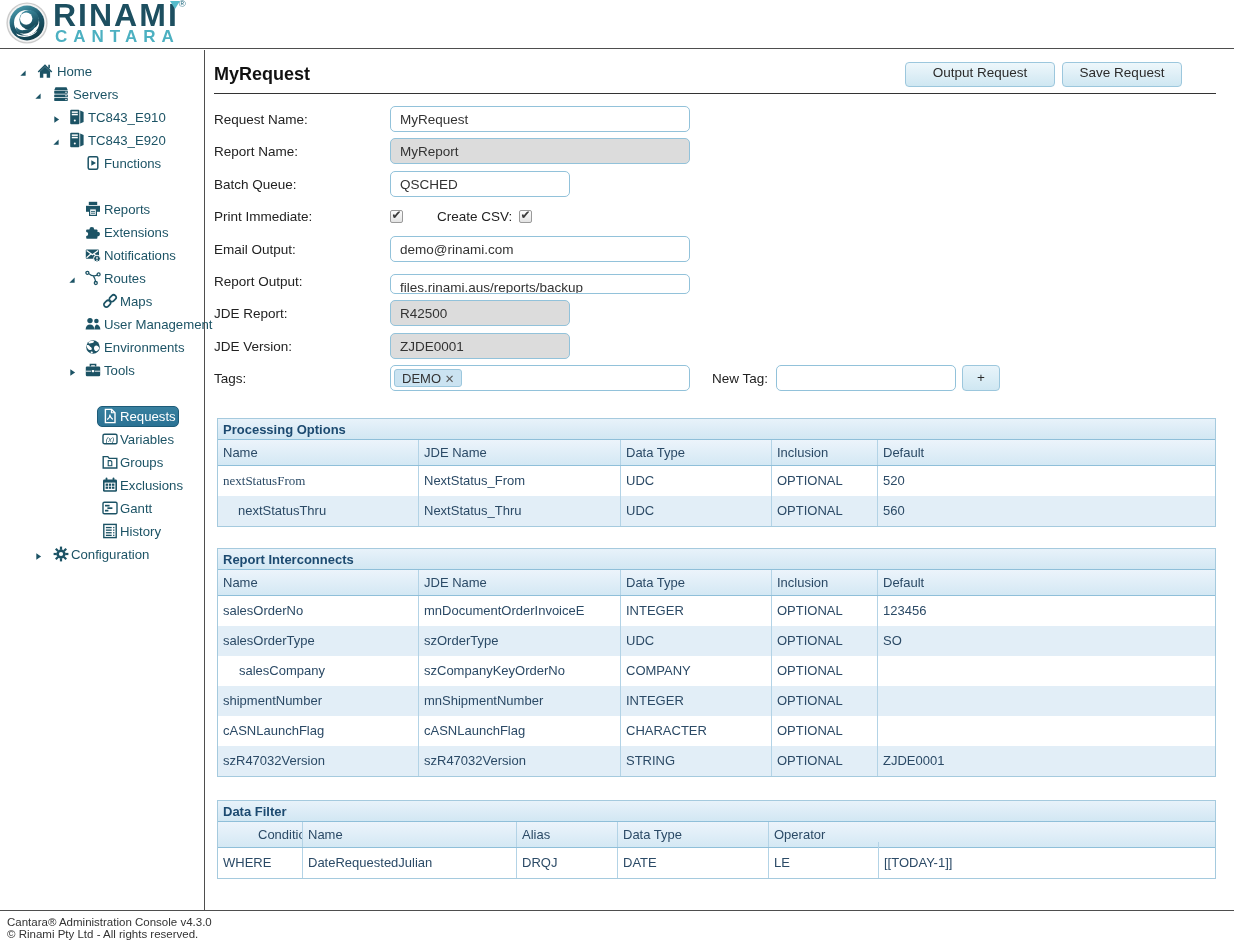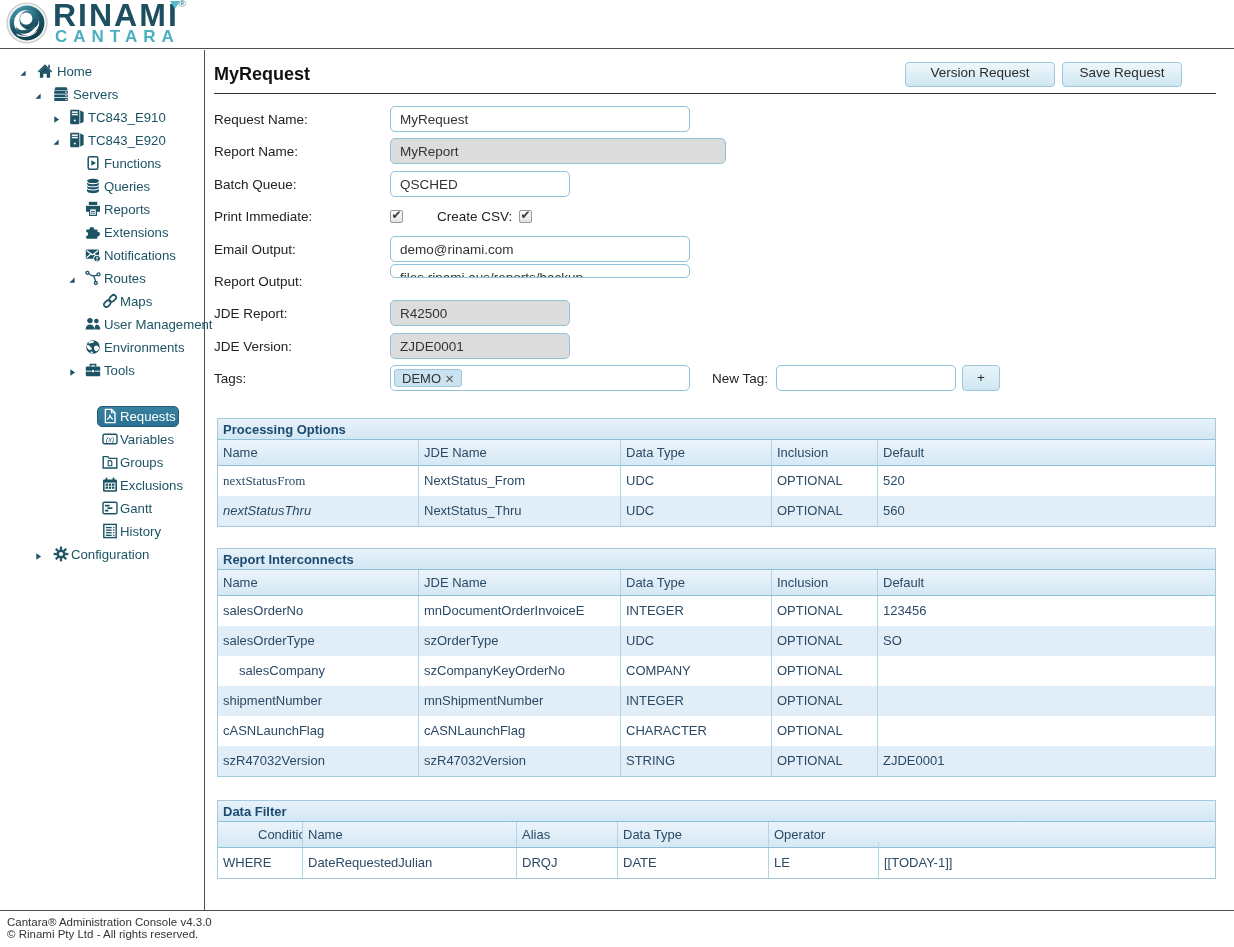--- a/index.html
+++ b/index.html
@@ -139,31 +139,20 @@
     </div>
 <div class="trow" style="top:102px">
       <span class="iw" style="left:69px">
         <svg class="tico" width="16" height="16" viewBox="0 0 16 16">
           <rect fill="none" stroke="#1c5365" stroke-width="1.5" x="3.2" y="1.8" width="9.6" height="12.4" rx="1.5"></rect>
           <path fill="#1c5365" d="M6.3 5.2 11 8 6.3 10.8z"></path>
         </svg>
       </span>
       <span class="tlab" style="left:88px">Functions</span>
     </div>
-<div class="trow" style="top:125px">
-      <span class="iw" style="left:69px">
-        <svg class="tico" width="16" height="16" viewBox="0 0 16 16">
-          <path fill="#1c5365" d="M2 3.2 c0-1.5 2.7-2.4 6-2.4 s6 0.9 6 2.4 v9.6 c0 1.5-2.7 2.4-6 2.4 s-6-0.9-6-2.4z"></path>
-          <path fill="none" stroke="#fff" stroke-width="1.1" d="M2 3.2 c0 1.5 2.7 2.4 6 2.4 s6-0.9 6-2.4"></path>
-          <path fill="none" stroke="#fff" stroke-width="1.1" d="M2 6.4 c0 1.5 2.7 2.4 6 2.4 s6-0.9 6-2.4"></path>
-          <path fill="none" stroke="#fff" stroke-width="1.1" d="M2 9.6 c0 1.5 2.7 2.4 6 2.4 s6-0.9 6-2.4"></path>
-        </svg>
-      </span>
-      <span class="tlab" style="left:88px">Queries</span>
-    </div>
 <div class="trow" style="top:148px">
       <span class="iw" style="left:69px">
         <svg class="tico" width="16" height="16" viewBox="0 0 16 16">
           <rect fill="#1c5365" x="3.8" y="0.8" width="8.4" height="3.2"></rect>
           <path fill="#1c5365" d="M1 4.8 h14 v6 h-14z"></path>
           <rect fill="#fff" x="4.6" y="7.8" width="6.8" height="6.6" stroke="#1c5365" stroke-width="1.2"></rect>
           <path stroke="#1c5365" stroke-width="0.9" fill="none" d="M6 10.4 h4 M6 12.2 h4"></path>
         </svg>
       </span>
       <span class="tlab" style="left:88px">Reports</span>
@@ -352,43 +341,43 @@
           <rect x="6.9" y="0.6" width="2.2" height="3.2" fill="#1c5365" transform="rotate(315 8 8)"></rect>
           <circle cx="8" cy="8" r="4.6" fill="#1c5365"></circle>
           <circle cx="8" cy="8" r="2.1" fill="#fff"></circle>
         </svg>
       </span>
       <span class="tlab" style="left:55px">Configuration</span>
     </div>
 </div>
 <div class="mtitle">MyRequest</div>
 <div class="titlehr"></div>
-<div class="btn" style="left:905px;top:62px;width:150px;height:25px;line-height:20px">Version Request</div>
+<div class="btn" style="left:905px;top:62px;width:150px;height:25px;line-height:20px">Output Request</div>
 <div class="btn" style="left:1062px;top:62px;width:120px;height:25px;line-height:20px">Save Request</div>
 <div class="flabel" style="top:119px">Request Name:</div>
 <div class="flabel" style="top:151.4px">Report Name:</div>
 <div class="flabel" style="top:183.8px">Batch Queue:</div>
 <div class="flabel" style="top:216.2px">Print Immediate:</div>
 <div class="flabel" style="top:248.6px">Email Output:</div>
 <div class="flabel" style="top:281px">Report Output:</div>
 <div class="flabel" style="top:313.4px">JDE Report:</div>
 <div class="flabel" style="top:345.8px">JDE Version:</div>
 <div class="flabel" style="top:377.6px">Tags:</div>
 <div class="field" style="left:390px;top:106px;width:300px;height:26px;line-height:26px">MyRequest</div>
-<div class="field ro" style="left:390px;top:138.4px;width:336px;height:26px;line-height:26px">MyReport</div>
+<div class="field ro" style="left:390px;top:138.4px;width:300px;height:26px;line-height:26px">MyReport</div>
 <div class="field" style="left:390px;top:170.8px;width:180px;height:26px;line-height:26px">QSCHED</div>
 <div class="cb" style="left:390px;top:210.2px">
     <span>✔</span>
   </div>
 <div class="flabel" style="left:437px;top:216.2px">Create CSV:</div>
 <div class="cb" style="left:519px;top:210.2px">
     <span>✔</span>
   </div>
 <div class="field" style="left:390px;top:235.6px;width:300px;height:26px;line-height:26px">demo@rinami.com</div>
-<div class="field" style="left:390px;top:264px;width:300px;height:14px;line-height:26px">files.rinami.aus/reports/backup</div>
+<div class="field" style="left:390px;top:274px;width:300px;height:20px;line-height:26px">files.rinami.aus/reports/backup</div>
 <div class="field ro" style="left:390px;top:300.4px;width:180px;height:26px;line-height:26px">R42500</div>
 <div class="field ro" style="left:390px;top:332.8px;width:180px;height:26px;line-height:26px">ZJDE0001</div>
 <div class="field" style="left:390px;top:364.6px;width:300px;height:26px;padding-left:3px"><span class="chip">DEMO <span class="chx">✕</span></span></div>
 <div class="flabel" style="left:712px;top:378.0px">New Tag:</div>
 <div class="field" style="left:776px;top:364.6px;width:180px;height:26px;line-height:26px"></div>
 <div class="btn plus" style="left:962px;top:364.6px;width:38px;height:26px;line-height:23px">+</div>
 <div class="tbl" style="left:217px;top:418px;width:999px">
     <div class="ttitle">Processing Options</div>
     <div class="thead">
       <div class="tc" style="left:0px;width:200px;">Name</div>
@@ -398,21 +387,21 @@
       <div class="tc" style="left:659px;width:340px;border-left:1px solid #b3d3e6;">Default</div>
     </div>
     <div class="trd">
       <div class="tc" style="left:0px;width:200px;font-family:Liberation Serif, serif;">nextStatusFrom</div>
       <div class="tc" style="left:200px;width:202px;border-left:1px solid #b3d3e6;">NextStatus_From</div>
       <div class="tc" style="left:402px;width:151px;border-left:1px solid #b3d3e6;">UDC</div>
       <div class="tc" style="left:553px;width:106px;border-left:1px solid #b3d3e6;">OPTIONAL</div>
       <div class="tc" style="left:659px;width:340px;border-left:1px solid #b3d3e6;">520</div>
     </div>
     <div class="trd even">
-      <div class="tc" style="left:0px;width:200px;font-style:italic;">nextStatusThru</div>
+      <div class="tc" style="left:15px;width:200px;">nextStatusThru</div>
       <div class="tc" style="left:200px;width:202px;border-left:1px solid #b3d3e6;">NextStatus_Thru</div>
       <div class="tc" style="left:402px;width:151px;border-left:1px solid #b3d3e6;">UDC</div>
       <div class="tc" style="left:553px;width:106px;border-left:1px solid #b3d3e6;">OPTIONAL</div>
       <div class="tc" style="left:659px;width:340px;border-left:1px solid #b3d3e6;">560</div>
     </div>
   </div>
 <div class="tbl" style="left:217px;top:548px;width:999px">
     <div class="ttitle">Report Interconnects</div>
     <div class="thead">
       <div class="tc" style="left:0px;width:200px;">Name</div>

